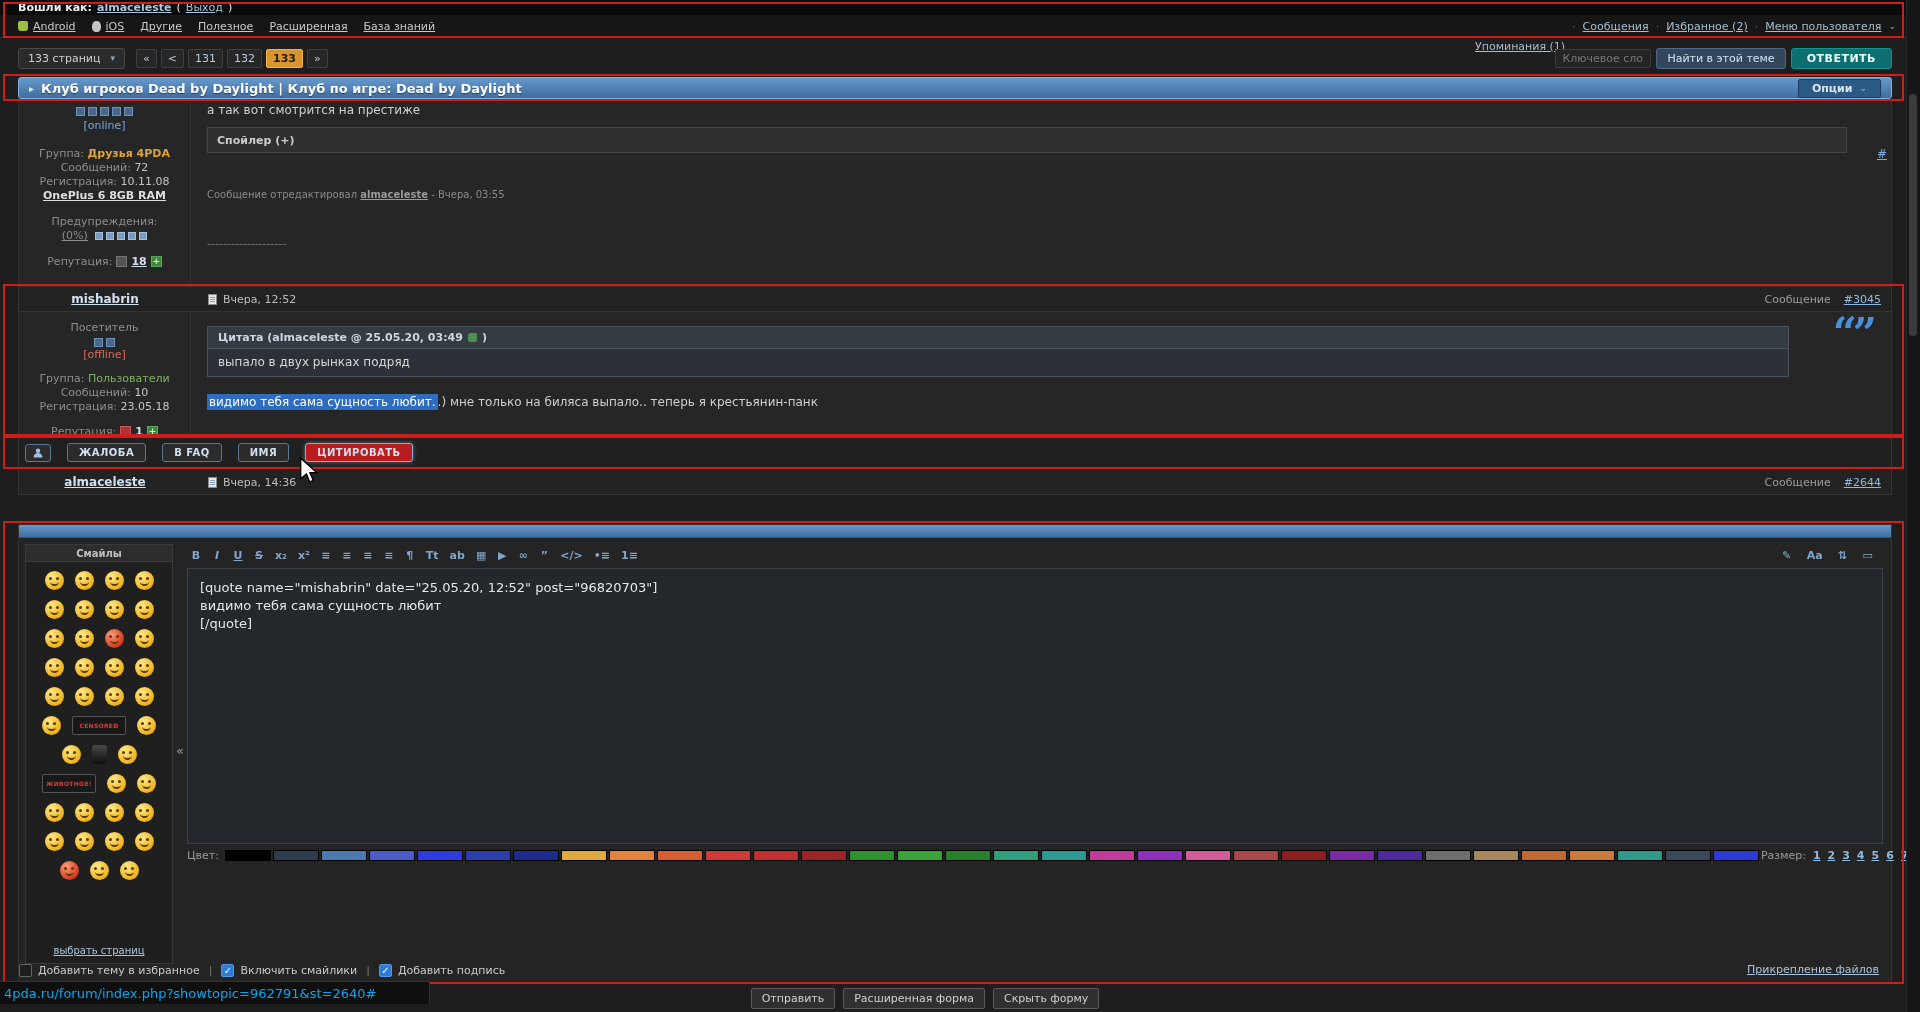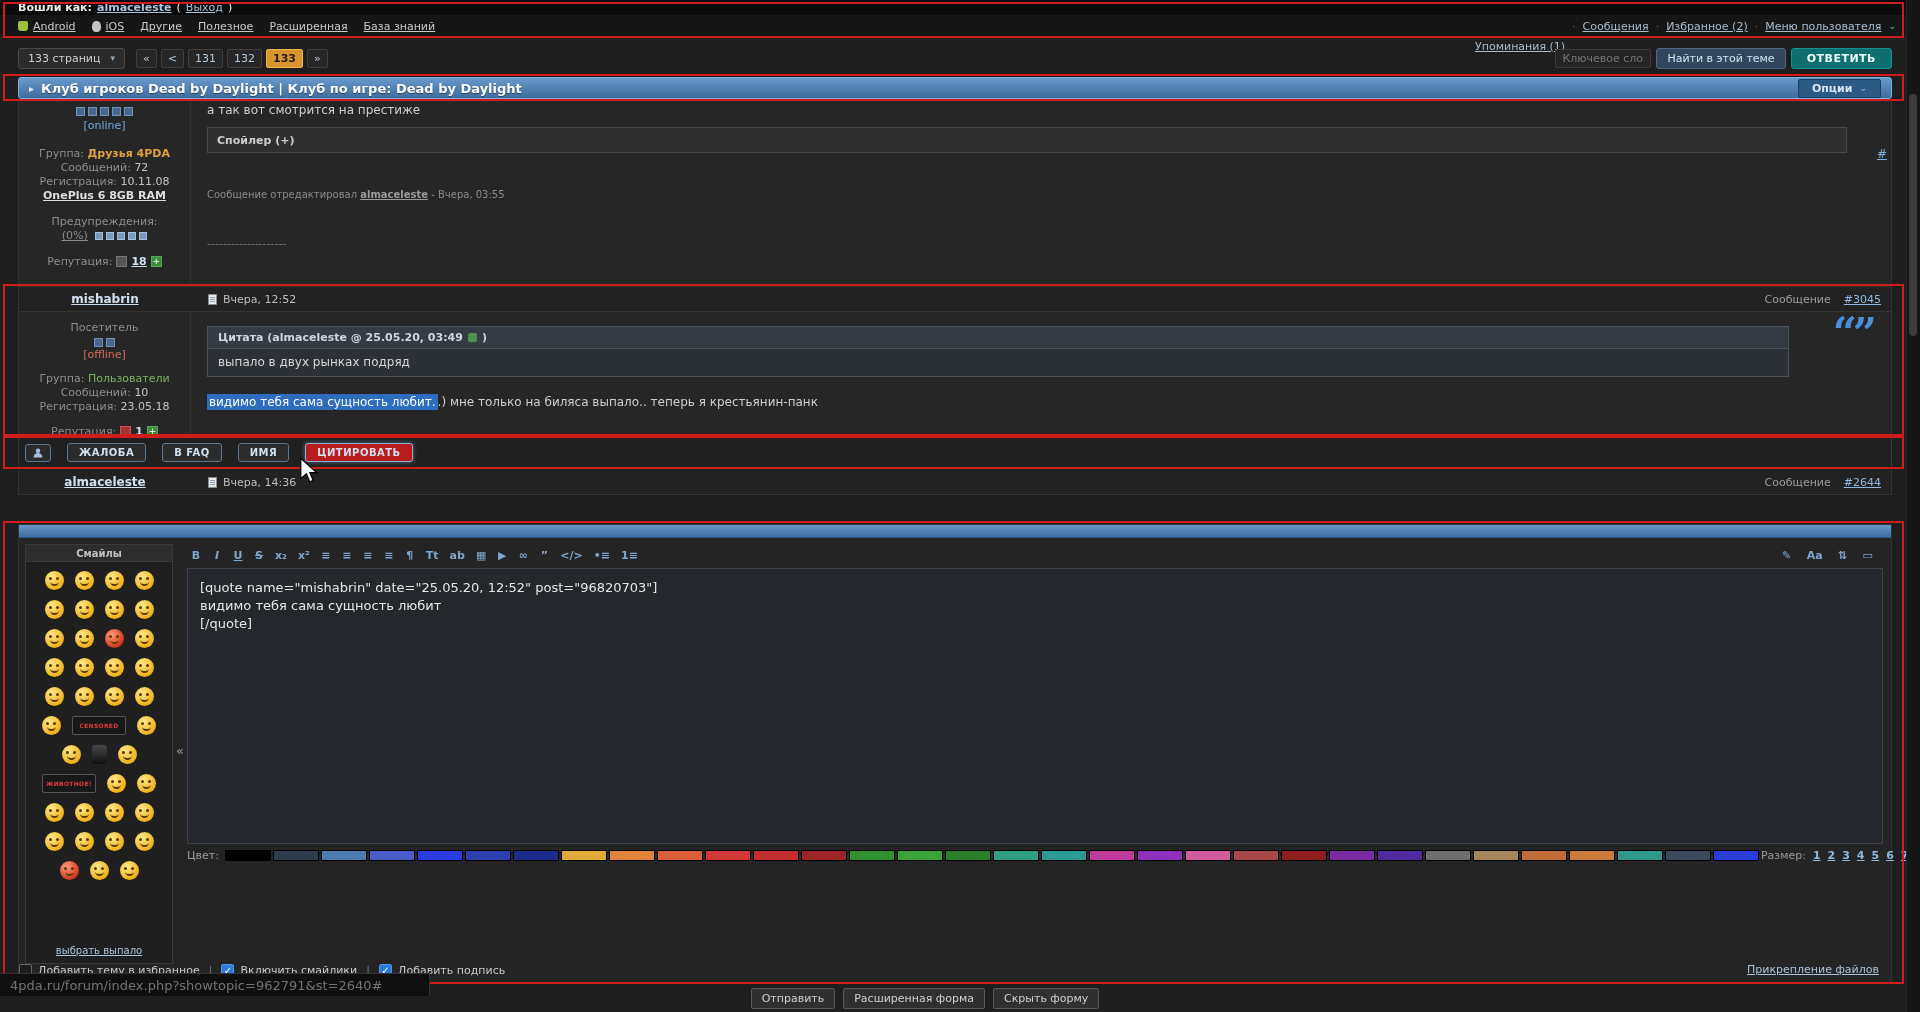--- a/index.html
+++ b/index.html
@@ -110,21 +110,21 @@
   .size-group{margin-left:auto;display:flex;gap:7px;font-size:11px;align-items:center;}
   .size-link{color:#8fb9e0;text-decoration:underline;cursor:pointer;font-weight:bold;}
   .form-footer{position:absolute;left:0;right:0;bottom:4px;height:18px;display:flex;align-items:center;font-size:11px;color:#c9c9c9;}
   .cb{width:13px;height:13px;border:1px solid #666;background:#1d1d1d;border-radius:2px;display:inline-flex;align-items:center;justify-content:center;margin-right:6px;cursor:pointer;font-size:10px;box-sizing:border-box;}
   .cb.checked{background:#2e7bd9;border-color:#5396e8;color:#fff;}
   .cb-group{display:flex;align-items:center;cursor:pointer;}
   .footer-sep{color:#777;margin:0 9px;}
   .attach-link{position:absolute;right:12px;bottom:7px;font-size:11px;}
   .bottom-buttons{position:absolute;top:988px;left:0;width:100%;display:flex;justify-content:center;gap:8px;transform:translateX(-35px);}
   .form-btn{background:#303030;border:1px solid #5a5a5a;border-radius:2px;color:#d0d0d0;font-size:11px;padding:3px 10px;cursor:pointer;font-family:inherit;}
-  .status-bar{position:absolute;left:0;bottom:16px;width:430px;height:23px;background:#0f0f0f;border-top:1px solid #333;border-right:1px solid #333;display:flex;align-items:center;padding:0 10px;box-sizing:border-box;font-size:13px;color:#737373;z-index:45;}
+  .status-bar{position:absolute;left:0;bottom:8px;width:430px;height:23px;background:#0f0f0f;border-top:1px solid #333;border-right:1px solid #333;display:flex;align-items:center;padding:0 4px;box-sizing:border-box;font-size:13px;color:#0ea5e9;z-index:45;}
   .scrollbar{position:absolute;right:0;top:0;width:13px;height:100%;background:#161616;border-left:1px solid #262626;}
   .scroll-thumb{position:absolute;left:2px;top:94px;width:8px;height:242px;background:#3c3c3c;border-radius:4px;cursor:pointer;}
   .red-box{position:absolute;border:2px solid #d11c1c;pointer-events:none;z-index:40;box-sizing:border-box;}
   .cursor{position:absolute;left:297px;top:457px;z-index:60;pointer-events:none;}
 </style>
 </head>
 <body>
 
 <div id="root">
 
@@ -389,21 +389,21 @@
           <span class="smiley "></span>
           <span class="smiley "></span>
           <span class="smiley "></span>
           <span class="smiley "></span>
           <span class="smiley "></span>
           <span class="smiley devil"></span>
           <span class="smiley "></span>
           <span class="smiley "></span>
         </div>
       <div class="smiley-foot">
-        <span class="lnk">выбрать выпало</span>
+        <span class="lnk">выбрать страниц</span>
       </div>
     </div>
 
     <div class="collapse-arrow">«</div>
 
     <div class="editor">
       <div class="ed-toolbar">
         <div style="display:flex;gap:3px;" id="ed-left">
             <span class="ed-ico">B</span>
             <span class="ed-ico it">I</span>

